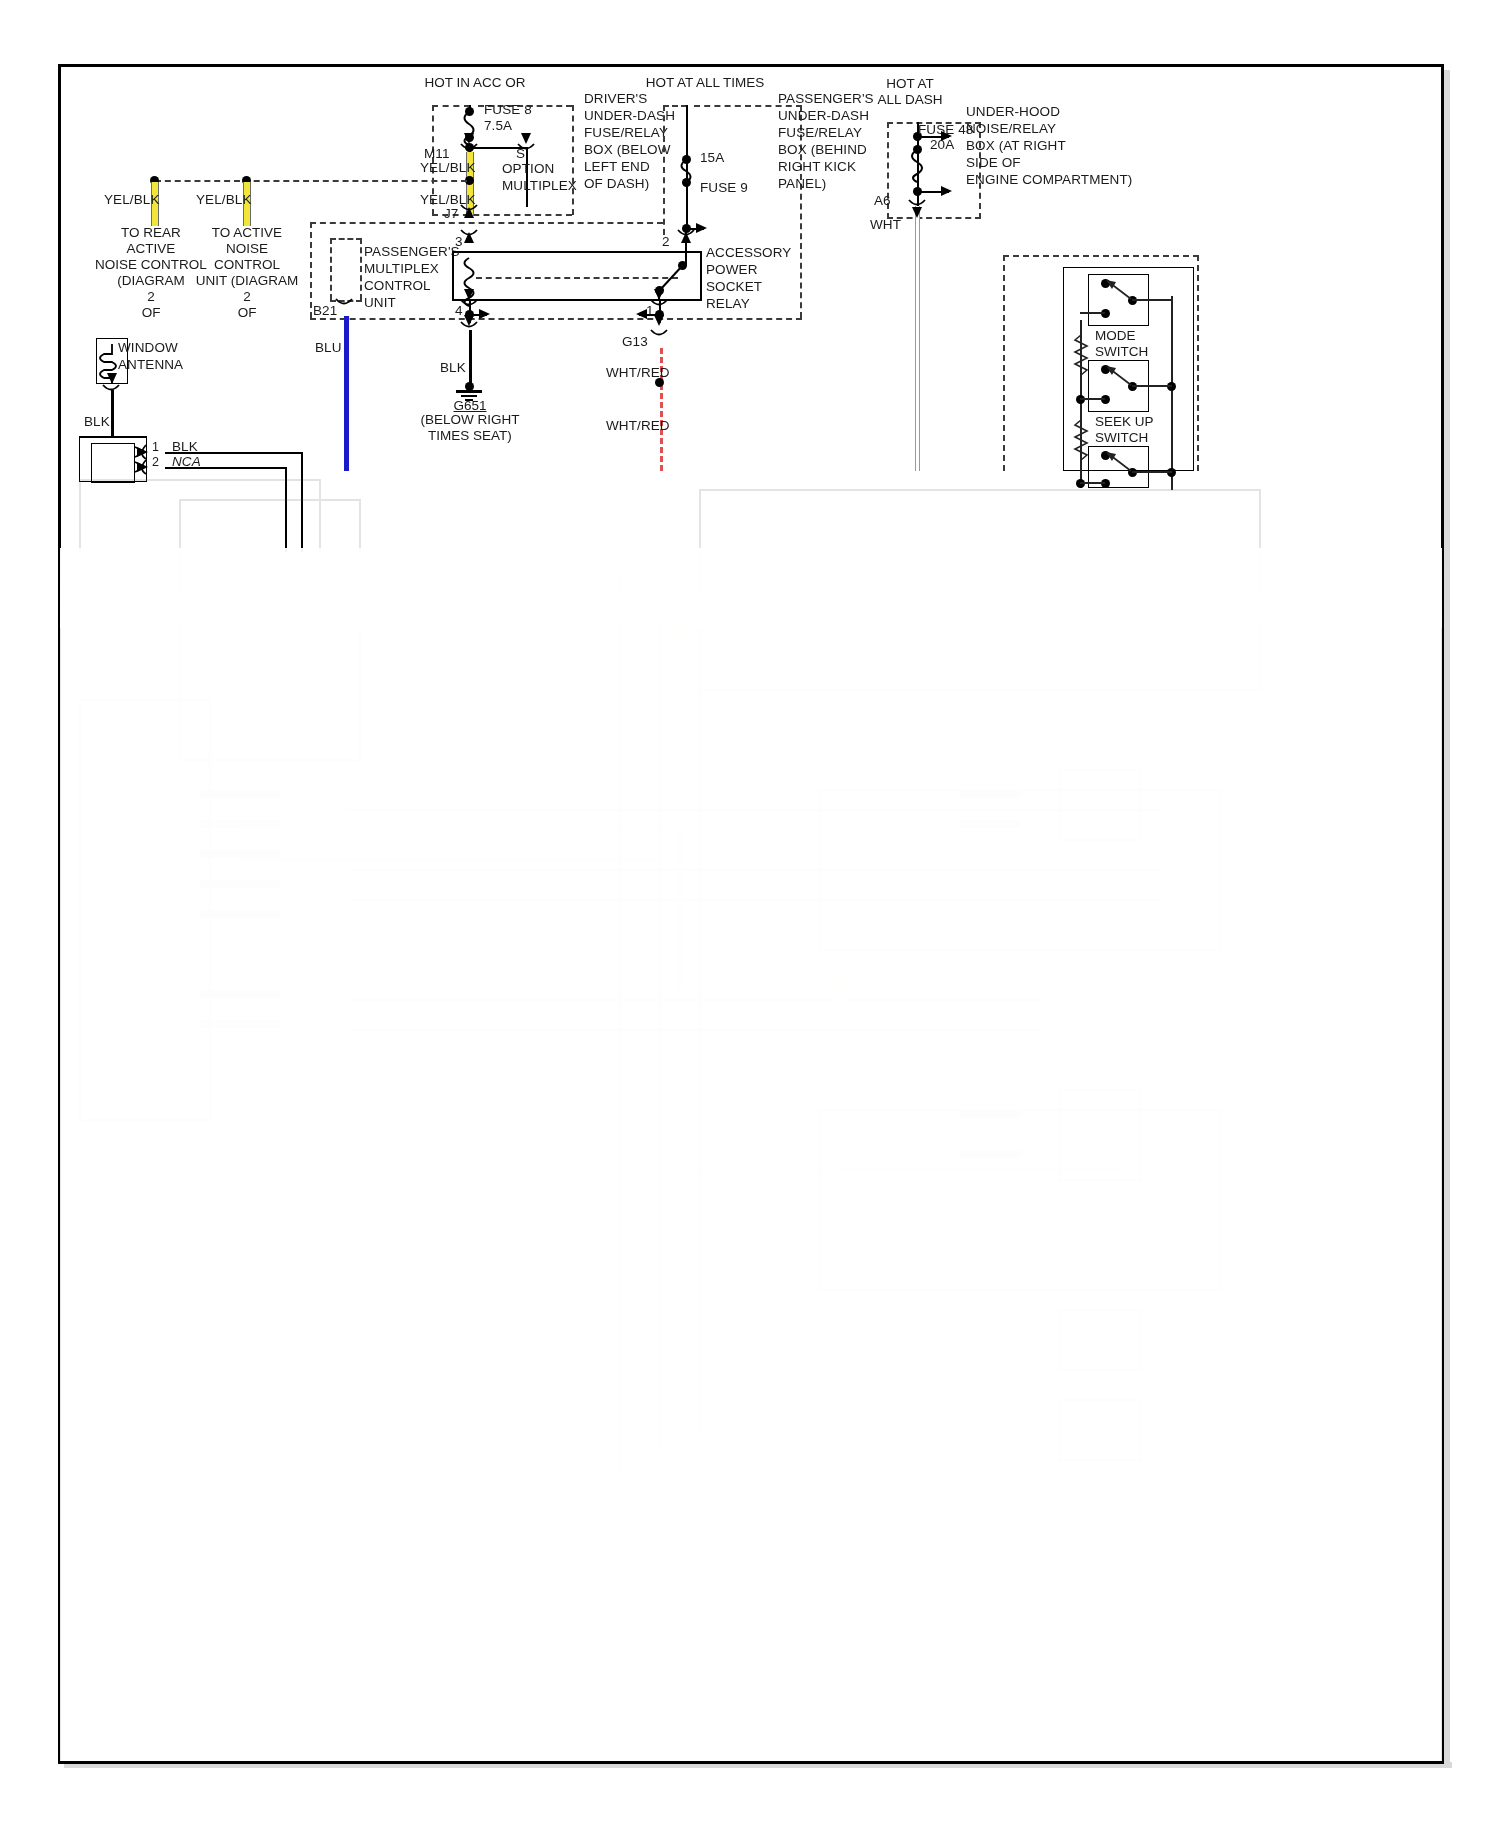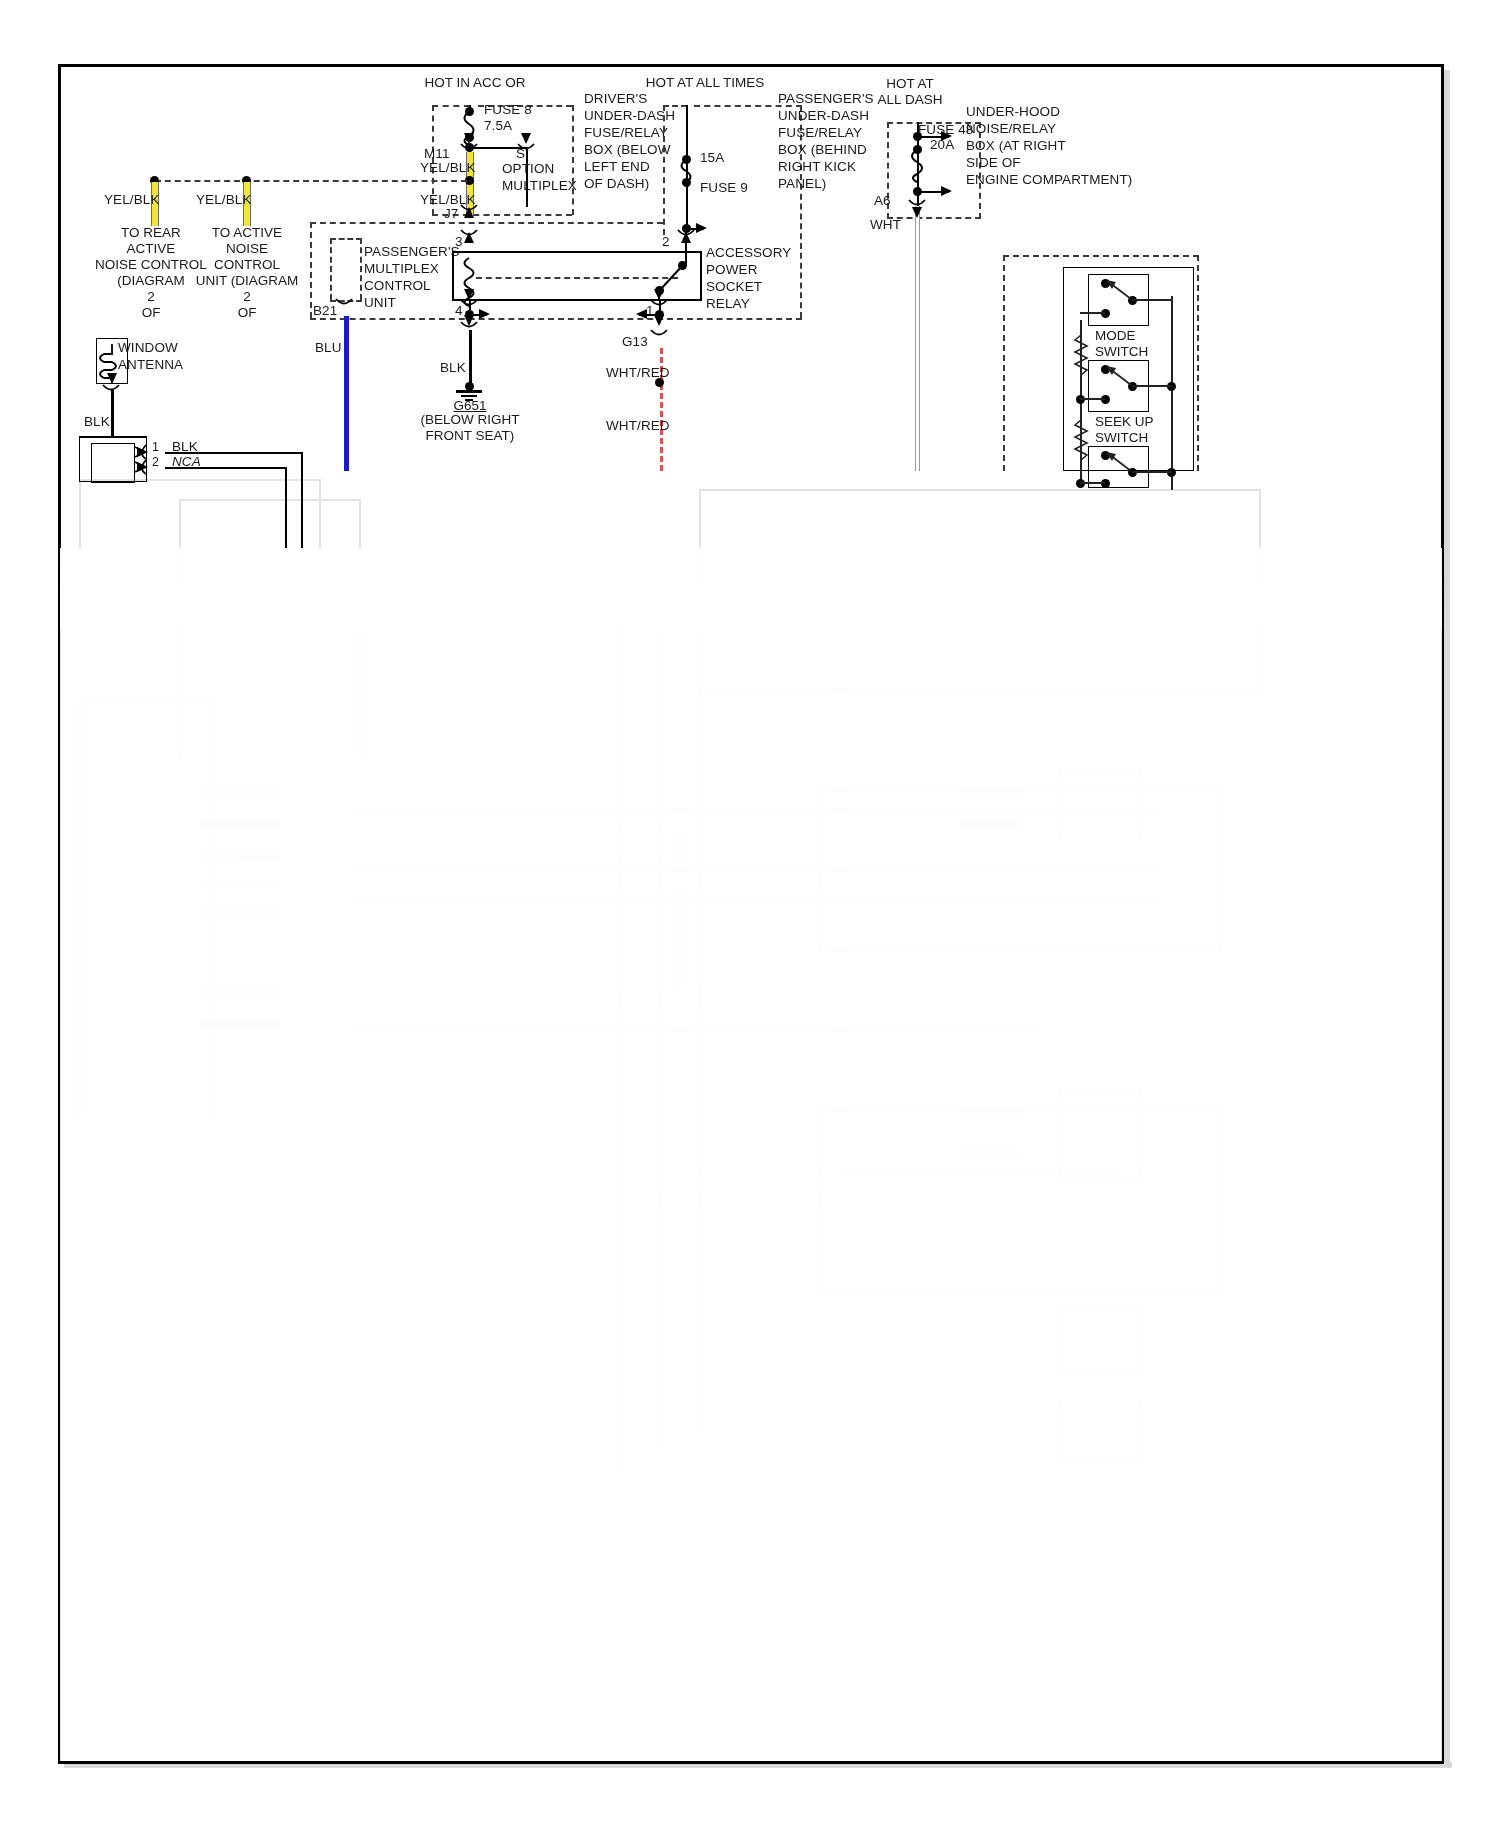--- a/index.html
+++ b/index.html
@@ -184,21 +184,21 @@
   <div class="dot" style="left:465px;top:310px;"></div>
   <div class="hl" style="left:469px;top:314px;width:18px;"></div>
   <div class="vl" style="left:469px;top:330px;height:55px;width:3px;"></div>
   <div class="t" style="left:440px;top:360px;">BLK</div>
   <div class="dot" style="left:465px;top:382px;"></div>
   <div class="hl" style="left:456px;top:390px;width:26px;height:3px;"></div>
   <div class="hl" style="left:461px;top:395px;width:16px;height:2px;"></div>
   <div class="hl" style="left:465px;top:399px;width:8px;height:2px;"></div>
   <div class="tc" style="left:400px;top:398px;width:140px;line-height:16px;text-decoration:underline;">G651</div>
   <div class="tc" style="left:400px;top:412px;width:140px;line-height:16px;">(BELOW RIGHT
-FRONT SEAT)</div>
+TIMES SEAT)</div>
 
   <div class="vl" style="left:659px;top:301px;height:22px;"></div>
   <div class="dot" style="left:655px;top:310px;"></div>
   <div class="hl" style="left:639px;top:314px;width:20px;"></div>
   <div class="t" style="left:622px;top:334px;">G13</div>
   <div class="wire w-whtred" style="left:660px;top:348px;height:123px;"></div>
   <div class="t" style="left:606px;top:365px;">WHT/RED</div>
   <div class="dot" style="left:655px;top:378px;"></div>
   <div class="t" style="left:606px;top:418px;">WHT/RED</div>
 

